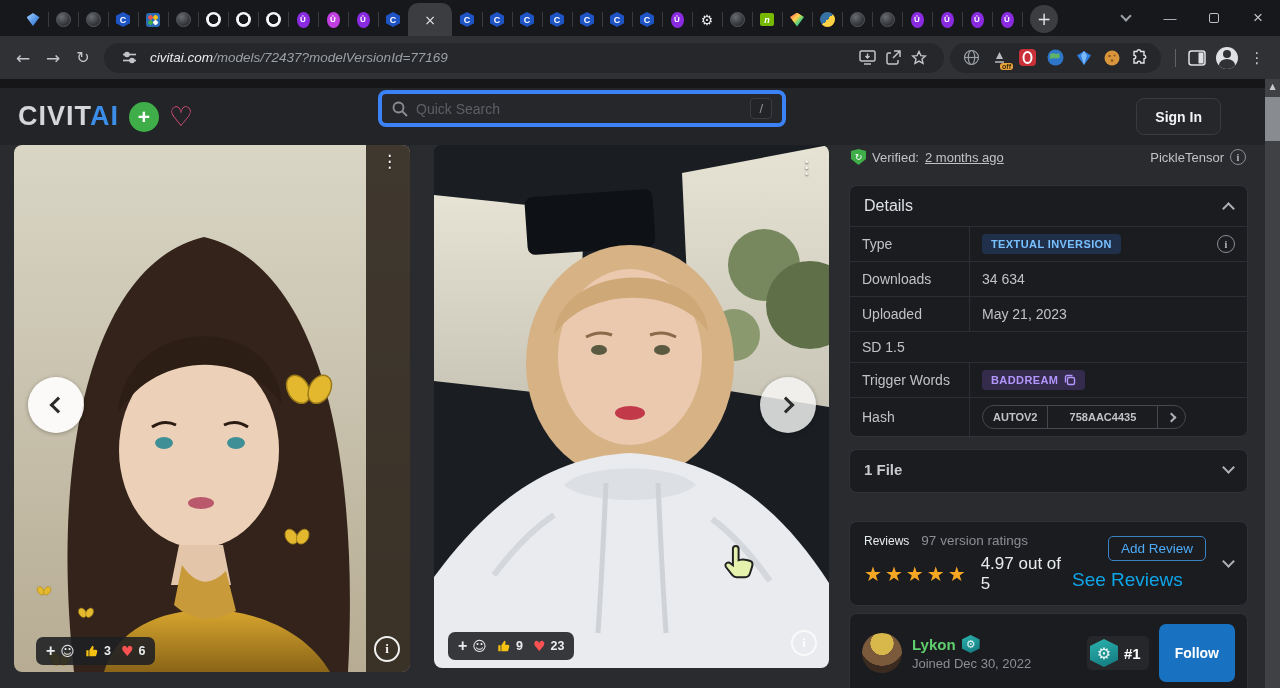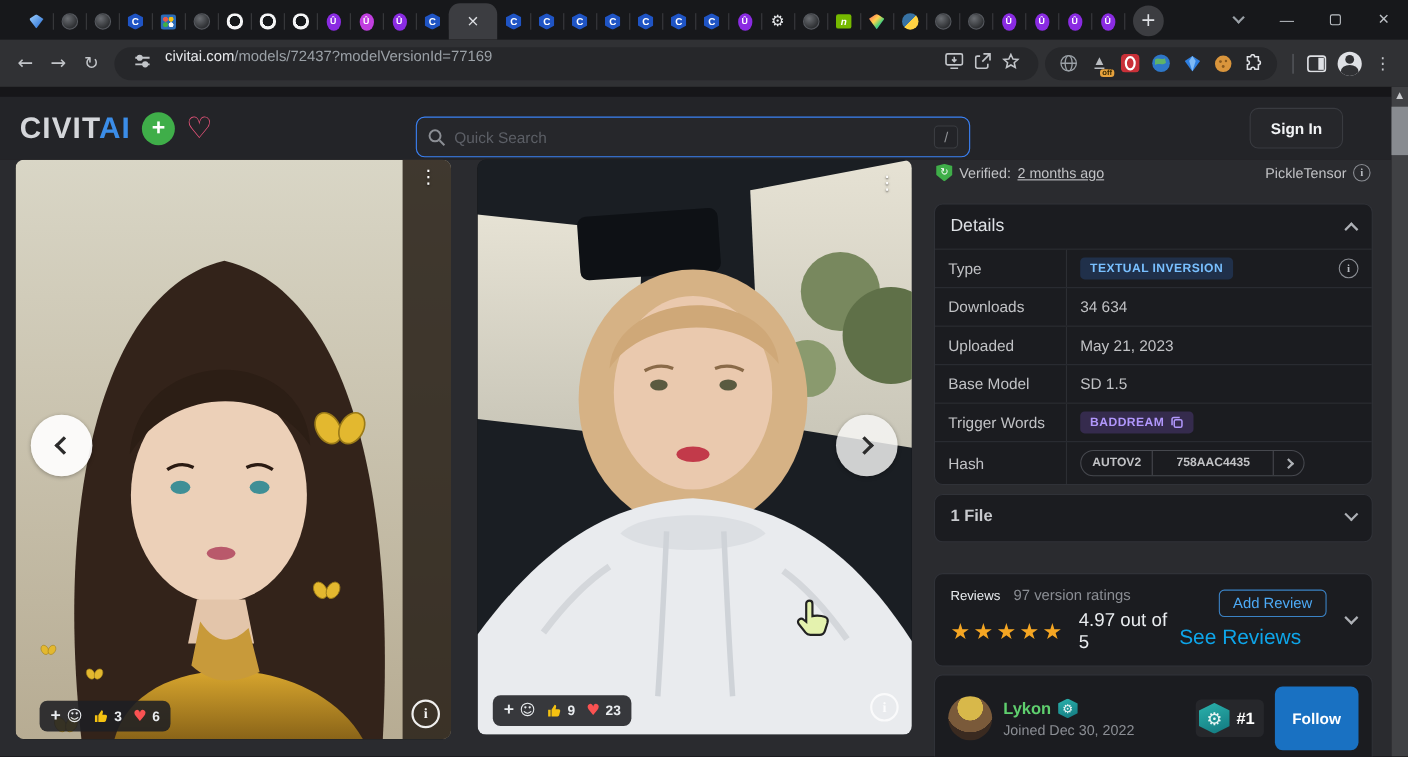--- a/index.html
+++ b/index.html
@@ -57,21 +57,21 @@
   .restore-box { width:10px; height:10px; border:1.5px solid #bdc1c6; border-radius:2px; }
   .chev { width:8px; height:8px; border-right:2px solid #9aa0a6; border-bottom:2px solid #9aa0a6;
           transform:rotate(45deg); margin-top:-4px; }
 
   
   .toolbar { position:absolute; top:36px; left:0; right:0; height:43px; background:#303134;
              display:flex; align-items:center; padding:0 8px; }
   .nav-ic { width:30px; height:30px; display:flex; align-items:center; justify-content:center;
             color:#c2c5c9; font-size:17px; }
   .omnibox { flex:1; height:30px; margin:0 6px; background:#26272a; border-radius:15px;
-             display:flex; padding:0 12px; min-width:0; }
+             display:flex; align-items:center; padding:0 12px; min-width:0;font-style:italic; }
   .url { font-size:13.5px; margin-left:8px; white-space:nowrap; overflow:hidden; flex:1; }
   .url .dom { color:#e8eaed; } .url .path { color:#9aa0a6; }
   .omni-ic { width:26px; height:26px; display:flex; align-items:center; justify-content:center;
              color:#c2c5c9; }
   .ext-pill { height:30px; border-radius:15px; background:#26272a; display:flex;
               align-items:center; gap:9px; padding:0 12px; margin-right:8px; }
   .ext { width:19px; height:19px; display:flex; align-items:center; justify-content:center;
          position:relative; }
   .badge-off { position:absolute; bottom:-3px; right:-4px; background:#e8a33d; color:#3a2a00;
                font-size:7px; font-weight:bold; padding:0 2px; border-radius:3px; }
@@ -88,22 +88,22 @@
   .site-header { position:absolute; top:9px; left:0; right:0; height:57px; background:#232428;
                  display:flex; align-items:center; padding:0 18px; }
   .logo { display:flex; align-items:center; gap:10px; }
   .logo-text { font-size:27px; font-weight:900; letter-spacing:1px; color:#d4d6da;
                font-stretch:condensed; }
   .logo-text .ai { color:#3b8de8; }
   .plus-btn { width:30px; height:30px; border-radius:50%; background:#3fae49; color:#fff;
               font-size:21px; display:flex; align-items:center; justify-content:center;
               font-weight:bold; }
   .heart-btn { color:#e8537a; font-size:27px; line-height:1; }
-  .searchbox { position:absolute; left:378px; top:18px; width:504px; height:37px;
-               background:#26272b; border:1px solid #3b82f6; border-radius:8px;
+  .searchbox { position:absolute; left:378px; top:2px; width:408px; height:37px;
+               background:#26272b; border:4px solid #3b82f6; border-radius:8px;
                display:flex; align-items:center; padding:0 10px; }
   .searchbox .ph { color:#5c5f66; font-size:14px; margin-left:8px; flex:1; }
   .kbd { border:1px solid #3a3c41; background:#232428; color:#909296; font-size:13px;
          border-radius:4px; padding:2px 8px; }
   .signin { position:absolute; right:44px; top:10px; height:37px; padding:0 18px;
             background:#26272b; border:1px solid #393b40; border-radius:8px; color:#f1f3f5;
             font-size:14px; font-weight:bold; display:flex; align-items:center; }
 
   .content { position:absolute; top:66px; left:0; right:0; bottom:0; background:#2a2b2f;
              overflow:hidden; }
@@ -609,21 +609,20 @@
           </div>
           <div class="d-row">
             <div class="d-label">Downloads</div>
             <div class="d-value">34 634</div>
           </div>
           <div class="d-row">
             <div class="d-label">Uploaded</div>
             <div class="d-value">May 21, 2023</div>
           </div>
           <div class="d-row">
-            <div class="d-label">Base Model</div>
             <div class="d-value">SD 1.5</div>
           </div>
           <div class="d-row">
             <div class="d-label">Trigger Words</div>
             <div class="d-value">
               <span class="badge-purple">
                 <span>BADDREAM</span>
                 <svg width="12" height="12" viewBox="0 0 12 12" fill="none" stroke="#b197fc" stroke-width="1.4">
                     <rect x="3.5" y="3.5" width="7" height="7" rx="1.5"></rect>
                     <path d="M8.5 1.5 H3 A1.5 1.5 0 0 0 1.5 3 v5.5"></path>

